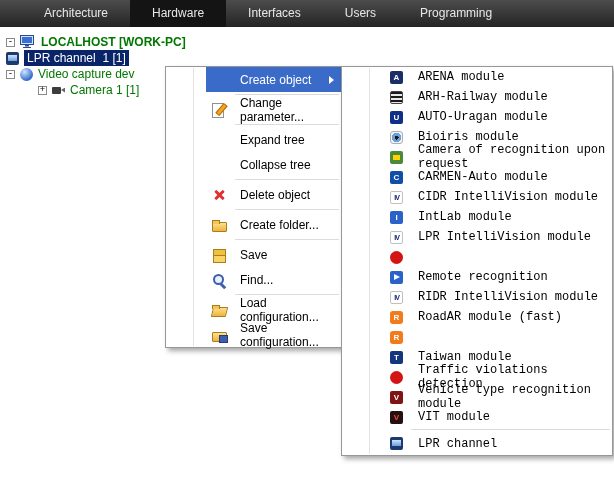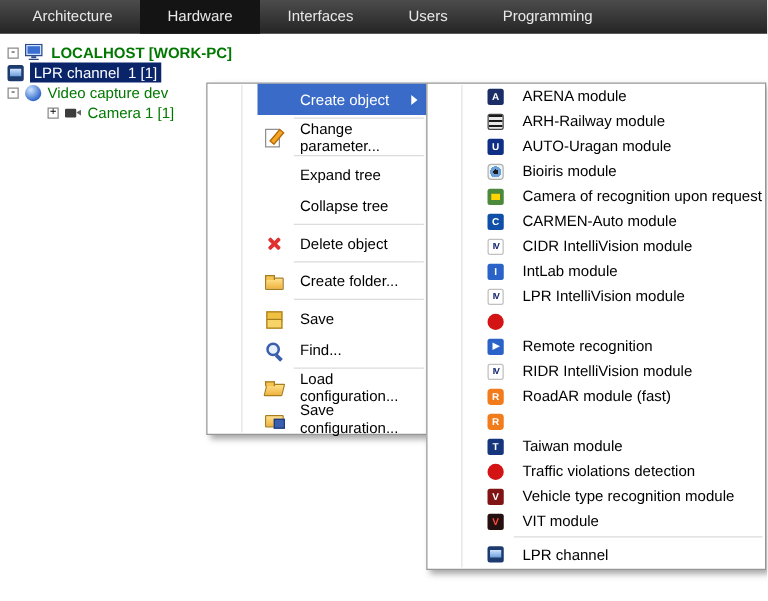--- a/index.html
+++ b/index.html
@@ -7,21 +7,21 @@
     --menubar-text:#e8e8e8; --tree-green:#007800; --selection:#0a246a;
     --menu-highlight:#3a6bc8; --menu-border:#979797; --menu-bg:#ffffff; --separator:#dcdcdc;
   }
   *{box-sizing:border-box; margin:0; padding:0;}
   html,body{background:#fff;}
   .screen{position:relative; width:614px; height:481px; overflow:hidden;
           font-family:"Liberation Sans", sans-serif; font-size:12px; background:#fff;}
 
   
   .menubar{height:27px; background:linear-gradient(var(--menubar-top),var(--menubar-bottom));
-           display:flex; align-items:stretch; padding-left:4px;}
+           display:flex; align-items:stretch; padding-left:22px;}
   .mb-item{color:var(--menubar-text); line-height:27px; padding:0 22px; cursor:default;}
   .mb-item.active{background:var(--menubar-active);}
 
   
   .tree{position:absolute; left:0; top:27px; right:0; bottom:0; padding-top:7px;}
   .trow{height:16px; display:flex; align-items:center; padding-left:6px; white-space:nowrap; cursor:default;}
   .trow.indent1{}
   .trow.indent2{padding-left:38px;}
   .exp{flex:none; width:9px; height:9px; border:1px solid #8a8a8a; background:#fff;
        font:9px/7px "Liberation Mono", monospace; text-align:center; color:#000; margin-right:5px;}
@@ -32,21 +32,21 @@
 
   
   .ti{flex:none; position:relative; display:inline-block; width:13px; height:13px;
       border-radius:2px; margin-right:5px;}
 
   
   .menu{position:absolute; background:var(--menu-bg); border:1px solid var(--menu-border);
         box-shadow:3px 3px 5px rgba(0,0,0,.35);padding-left:40px;}
   .menu::before{content:""; position:absolute; left:27px; top:1px; bottom:1px; width:1px; background:#e3e3e3;}
   .ctx{left:165px; top:66px; width:177px;}
-  .sub{left:341px; top:66px; width:272px;}
+  .sub{left:341px; top:66px; width:272px;font-family:Liberation Mono, monospace;}
   .ctx-item{position:relative; height:25px; display:flex; align-items:center;
             padding-left:34px; color:#000; cursor:default;}
   .ctx-item.hl{background:var(--menu-highlight); color:#fff;}
   .sub-item{position:relative; height:20px; display:flex; align-items:center;
             padding-left:36px; color:#000; cursor:default;}
   .sub-item.tall{height:23px;}
   .sep{height:1px; background:var(--separator); margin:2px 2px 2px 29px;}
   .arrow{margin-left:auto; margin-right:7px; width:0; height:0;
          border-left:5px solid #fff; border-top:4px solid transparent; border-bottom:4px solid transparent;}
 

